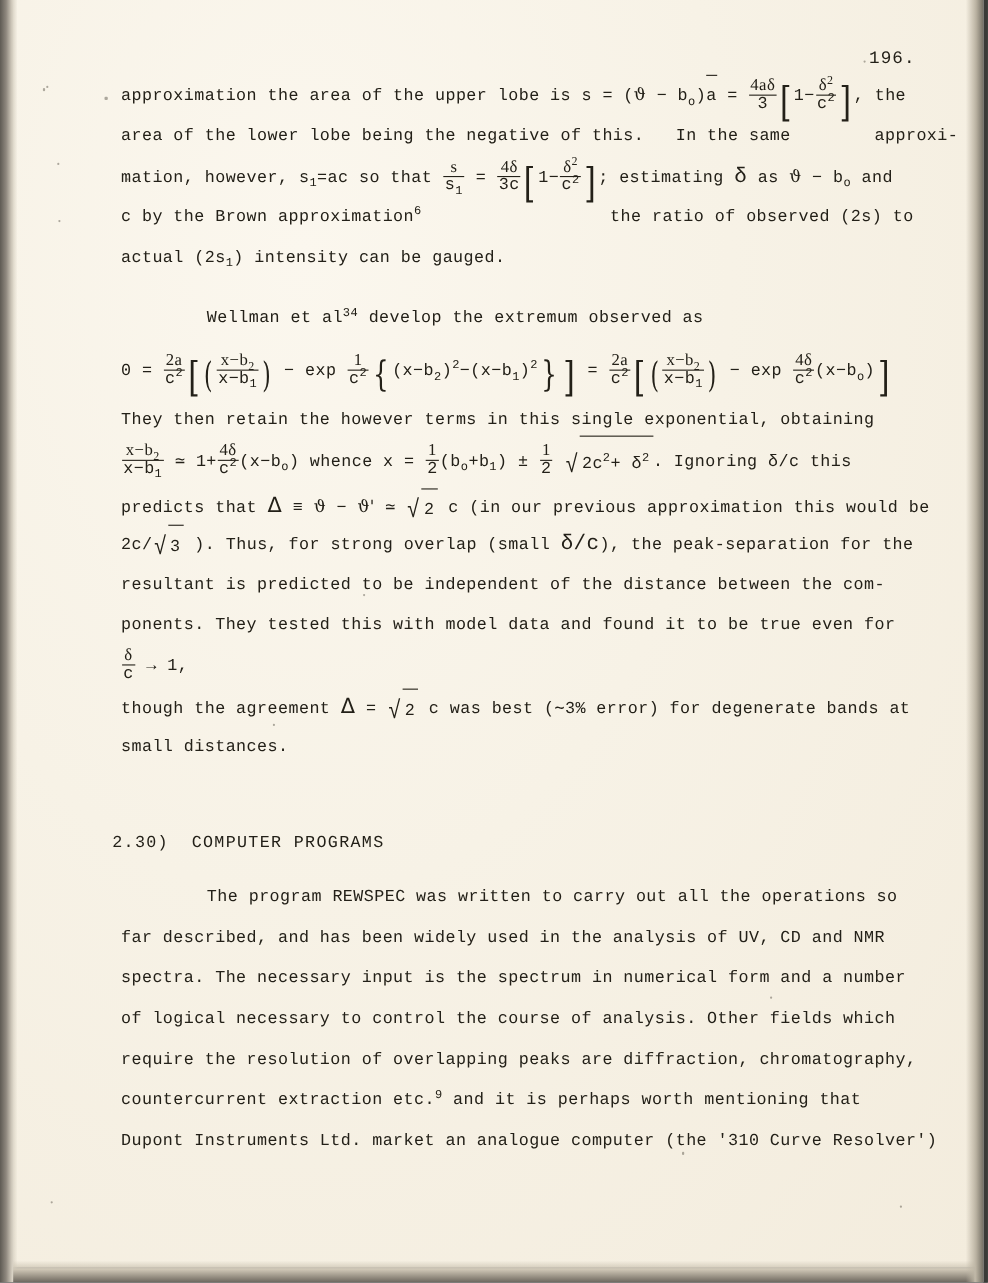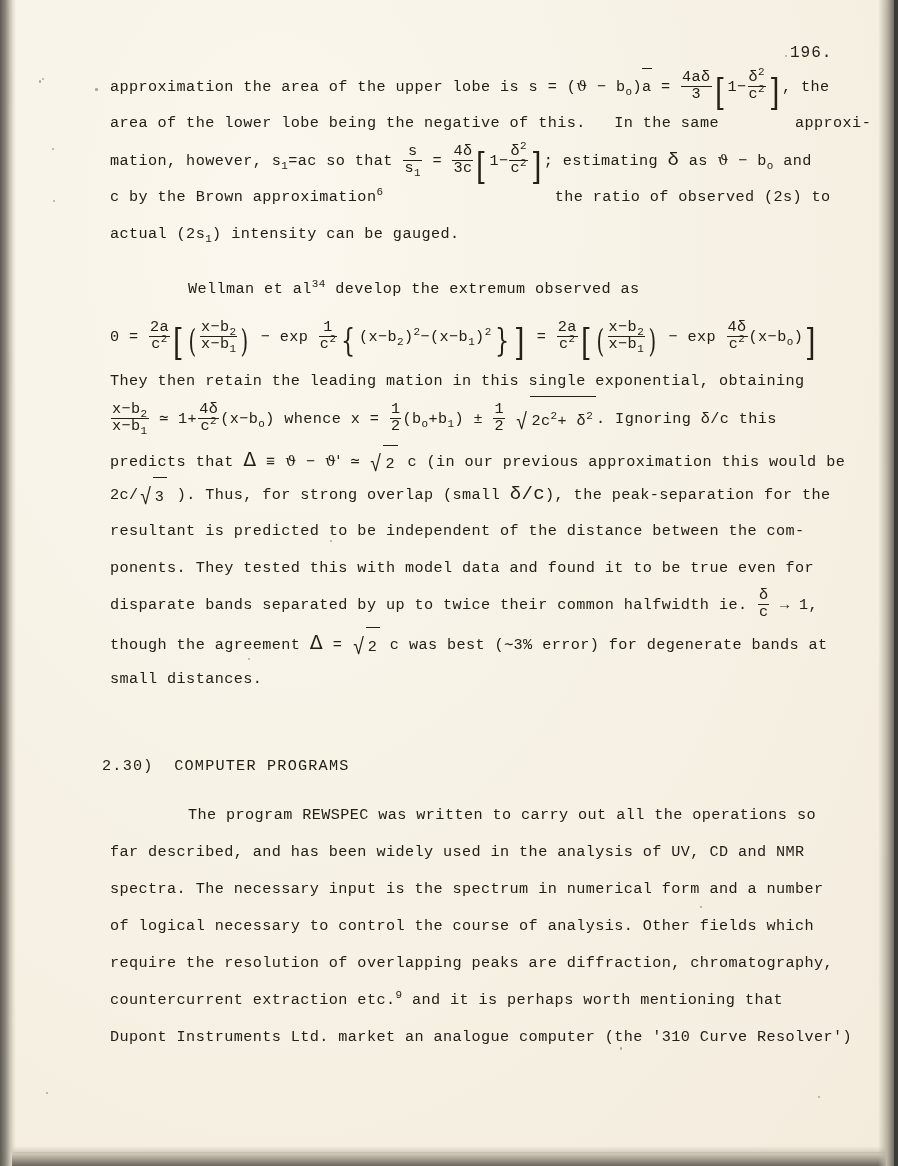--- a/index.html
+++ b/index.html
@@ -94,21 +94,21 @@
   sub { font-size: .72em; vertical-align: sub; line-height: 0; }
 
   
   .frac {
     display: inline-block;
     vertical-align: -0.45em;
     text-align: center;
     line-height: 1.05;
     margin: 0 1px;
   }
-  .frac > .num { display: block; border-bottom: 1.4px solid #232018; padding: 0 1px; }
+  .frac > .num { display: block; border-bottom: 1.4px solid #232018; padding: 0 1px; font-family: Liberation Serif, serif; }
   .frac > .den { display: block; padding: 0 1px; }
 
   
   .tbrk {
     display: inline-block;
     font-size: 2.45em;
     line-height: 0;
     vertical-align: -0.38em;
     font-family: "DejaVu Serif", serif;
     transform: scaleX(.72);
@@ -202,21 +202,21 @@
 
     <div class="line indent">
       <span>Wellman et al</span><sup>34</sup><span> develop the extremum observed as</span>
     </div>
 
     <div class="line" style="height:58px;line-height:58px;">
       <span>0 = </span><span class="frac"><span class="num">2a</span><span class="den"><span>c</span><sup>2</sup></span></span><span class="tbrk">[</span><span class="tparen">(</span><span class="frac"><span class="num"><span>x−b</span><sub>2</sub></span><span class="den"><span>x−b</span><sub>1</sub></span></span><span class="tparen">)</span><span> − exp </span><span class="frac"><span class="num">1</span><span class="den"><span>c</span><sup>2</sup></span></span><span class="tbrc">{</span><span>(x−b</span><sub>2</sub>)<sup>2</sup><span>−(x−b</span><sub>1</sub>)<sup>2</sup><span class="tbrc">}</span><span class="tbrk">]</span><span> = </span><span class="frac"><span class="num">2a</span><span class="den"><span>c</span><sup>2</sup></span></span><span class="tbrk">[</span><span class="tparen">(</span><span class="frac"><span class="num"><span>x−b</span><sub>2</sub></span><span class="den"><span>x−b</span><sub>1</sub></span></span><span class="tparen">)</span><span> − exp </span><span class="frac"><span class="num">4δ</span><span class="den"><span>c</span><sup>2</sup></span></span><span>(x−b</span><sub>o</sub><span>)</span><span class="tbrk">]</span>
     </div>
 
     <div class="line" style="height:30px;line-height:30px;">
-      <span>They then retain the leading mation in this single exponential, obtaining</span>
+      <span>They then retain the however terms in this single exponential, obtaining</span>
     </div>
 
     <div class="line" style="height:46px;line-height:46px;">
       <span class="frac"><span class="num"><span>x−b</span><sub>2</sub></span><span class="den"><span>x−b</span><sub>1</sub></span></span><span> ≃ 1+</span><span class="frac"><span class="num">4δ</span><span class="den"><span>c</span><sup>2</sup></span></span><span>(x−b</span><sub>o</sub><span>)</span><span>  whence x = </span><span class="frac"><span class="num">1</span><span class="den">2</span></span><span>(b</span><sub>o</sub><span>+b</span><sub>1</sub><span>)</span><span> ± </span><span class="frac"><span class="num">1</span><span class="den">2</span></span>&nbsp;<span class="sqrt"><span class="rad">√</span><span class="rand"><span>2c</span><sup>2</sup><span>+ δ</span><sup>2</sup></span></span><span>.</span><span>   Ignoring </span><span>δ/c</span><span> this</span>
     </div>
 
     <div class="line" style="height:34px;line-height:34px;">
       <span>predicts that </span><span class="big delta-g">Δ</span><span> ≡ </span><span class="vartheta">ϑ</span><span> − </span><span class="vartheta">ϑ'</span><span> ≃ </span><span class="sqrt"><span class="rad">√</span><span class="rand">2</span></span><span> c</span><span> (in our previous approximation this would be</span>
     </div>
 
@@ -225,21 +225,21 @@
     </div>
 
     <div class="line">
       <span>resultant is predicted to be independent of the distance between the com-</span>
     </div>
     <div class="line">
       <span>ponents.   They tested this with model data and found it to be true even for</span>
     </div>
 
     <div class="line">
-      <span>disparate bands separated by up to twice their common halfwidth ie. </span><span class="frac"><span class="num">δ</span><span class="den">c</span></span><span> → 1,</span>
+      <span class="frac"><span class="num">δ</span><span class="den">c</span></span><span> → 1,</span>
     </div>
 
     <div class="line">
       <span>though the agreement </span><span class="big delta-g">Δ</span><span> = </span><span class="sqrt"><span class="rad">√</span><span class="rand">2</span></span><span> c was best (</span><span>∼</span><span>3% error) for degenerate bands at</span>
     </div>
 
     <div class="line">
       <span>small distances.</span>
     </div>
 

